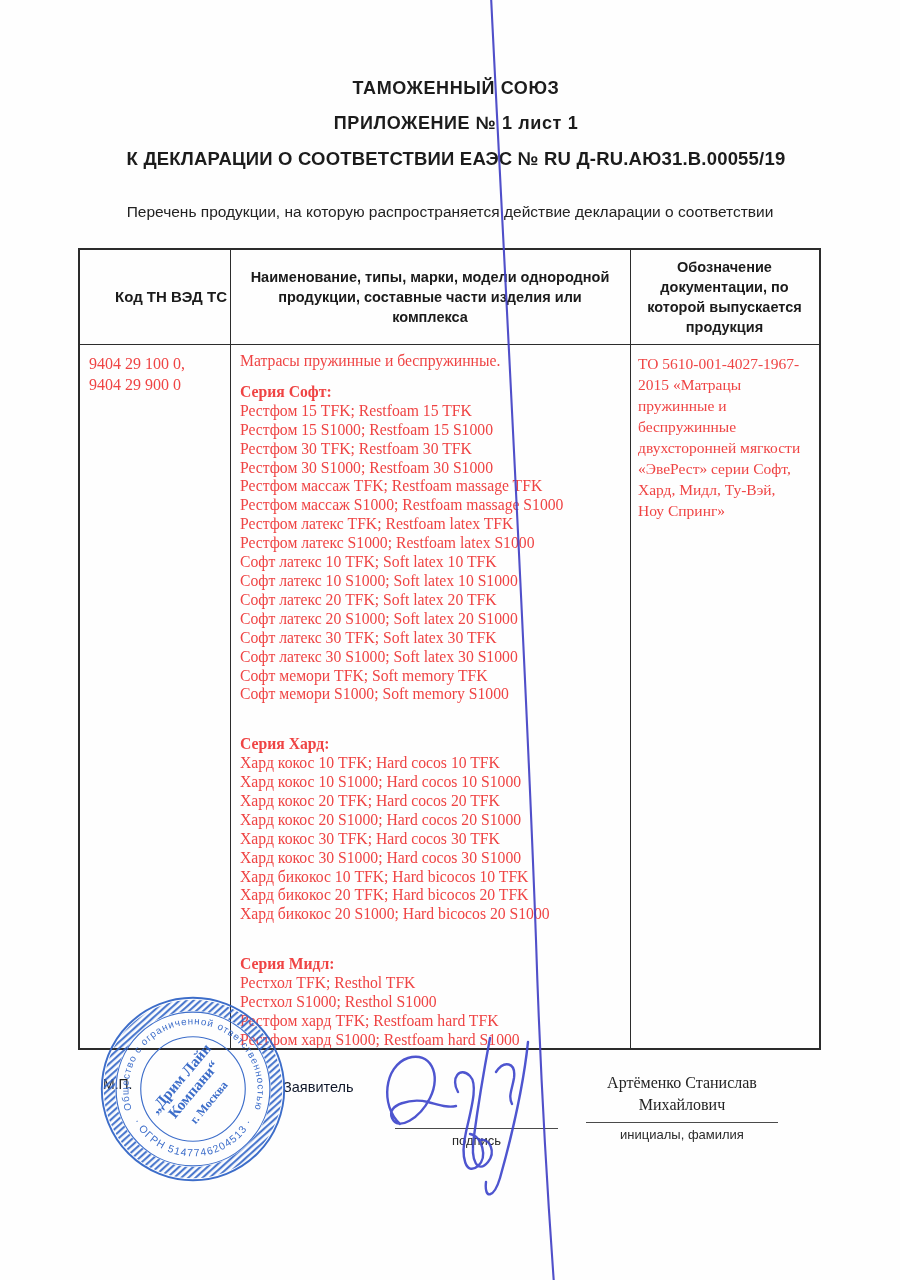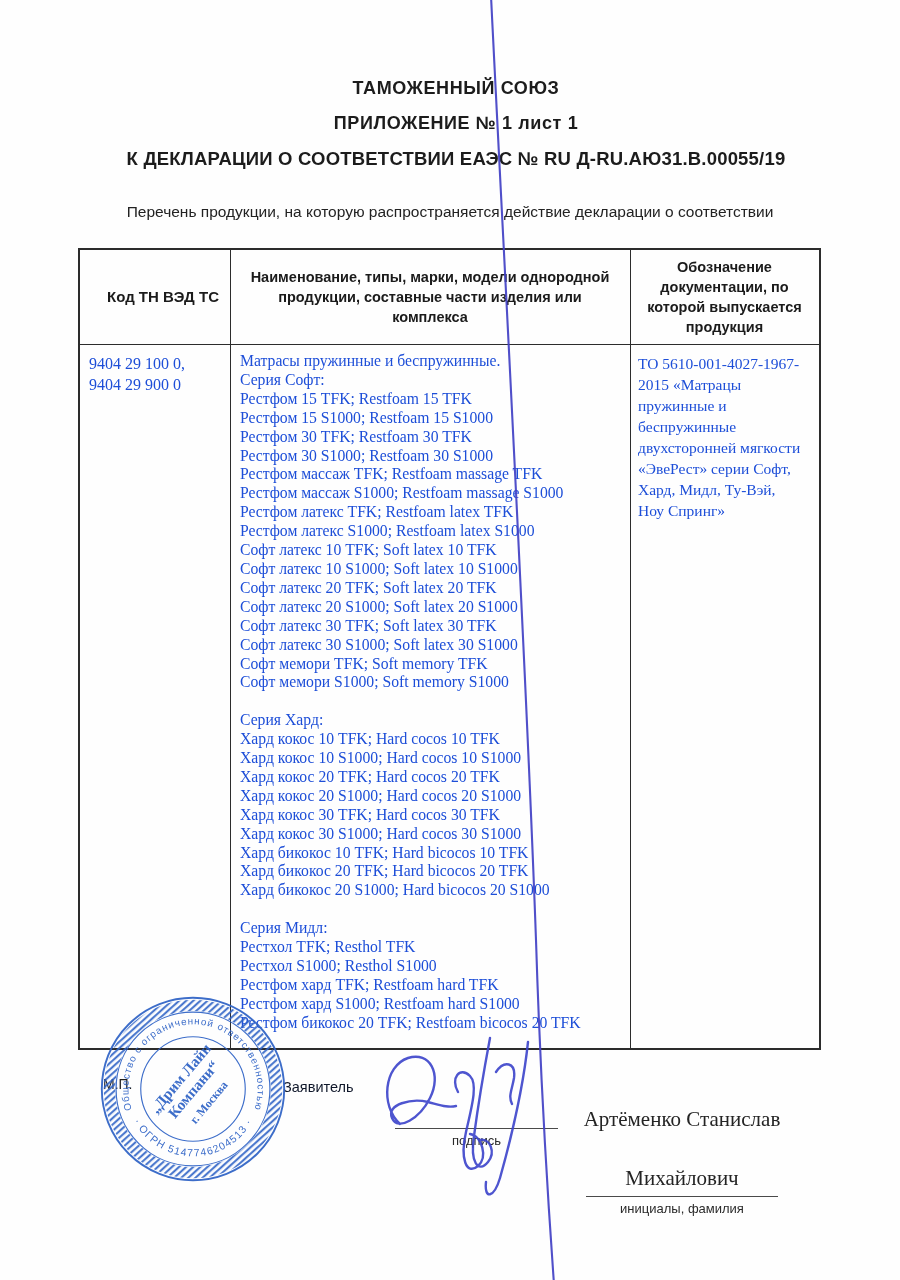--- a/index.html
+++ b/index.html
@@ -32,39 +32,39 @@
   }
   .vline{position:absolute;top:0;bottom:0;width:0;border-left:1.5px solid #2c2c2c;}
   .vl1{left:150px;}
   .vl2{left:550px;}
   .hline{position:absolute;left:0;right:0;top:94px;height:0;border-top:1.5px solid #2c2c2c;}
   .hcell{
     position:absolute;top:0;height:94px;display:flex;align-items:center;justify-content:center;
     text-align:center;font-weight:bold;font-size:14.5px;line-height:20px;color:#1b1b1b;
     box-sizing:border-box;padding:0 12px;
   }
-  .hc1{left:8px;width:150px;font-size:15px;text-align:right;}
+  .hc1{left:16px;width:150px;font-size:15px;text-align:right;}
   .hc2{left:150px;width:400px;}
   .hc3{left:550px;width:189px;}
   .bcell{
     position:absolute;top:94px;bottom:0;box-sizing:border-box;
-    font-family:"Liberation Serif",serif;color:#1d4ed8;overflow:hidden;
+    font-family:"Liberation Serif",serif;color:#ef4444;overflow:hidden;
   }
   .bc1{left:0;width:150px;padding:9px 4px 0 9px;font-size:16px;line-height:21px;}
   .bc2{left:150px;width:400px;padding:8px 2px 0 10px;font-size:15.7px;line-height:18.9px;}
   .bc3{left:550px;width:189px;padding:9px 2px 0 8px;font-size:15.5px;line-height:21px;}
-  .bc2 .b{font-weight:normal;}
+  .bc2 .b{font-weight:bold;margin-top:12px;}
   
   .mp{position:absolute;left:103px;top:1076px;font-size:14px;color:#1e1e1e;}
   .applicant{position:absolute;left:283px;top:1079px;font-size:14.5px;color:#0f172a;}
   .sigblock{position:absolute;left:395px;top:1128px;width:163px;text-align:center;}
   .sigblock .rule{border-top:1.2px solid #4a4a4a;height:0;}
   .caption{font-size:13px;color:#2a2a2a;margin-top:4px;}
   .nameblock{position:absolute;left:572px;top:1072px;width:220px;text-align:center;}
-  .nameblock .nm{font-family:"Liberation Serif",serif;font-size:21px;line-height:21.5px;color:#242424;margin-top:37px;}
+  .nameblock .nm{font-family:"Liberation Serif",serif;font-size:16px;line-height:21.5px;color:#242424;}
   .nameblock .rule{border-top:1.2px solid #4a4a4a;height:0;margin:7px 14px 0 14px;}
   
   .stamp{position:absolute;left:98px;top:994px;width:190px;height:190px;opacity:.93;}
   .signature{position:absolute;left:378px;top:1036px;width:190px;height:168px;}
   .foldline{position:absolute;left:0;top:0;width:900px;height:1280px;pointer-events:none;}
 </style>
 </head>
 <body>
 
 <div class="page">

